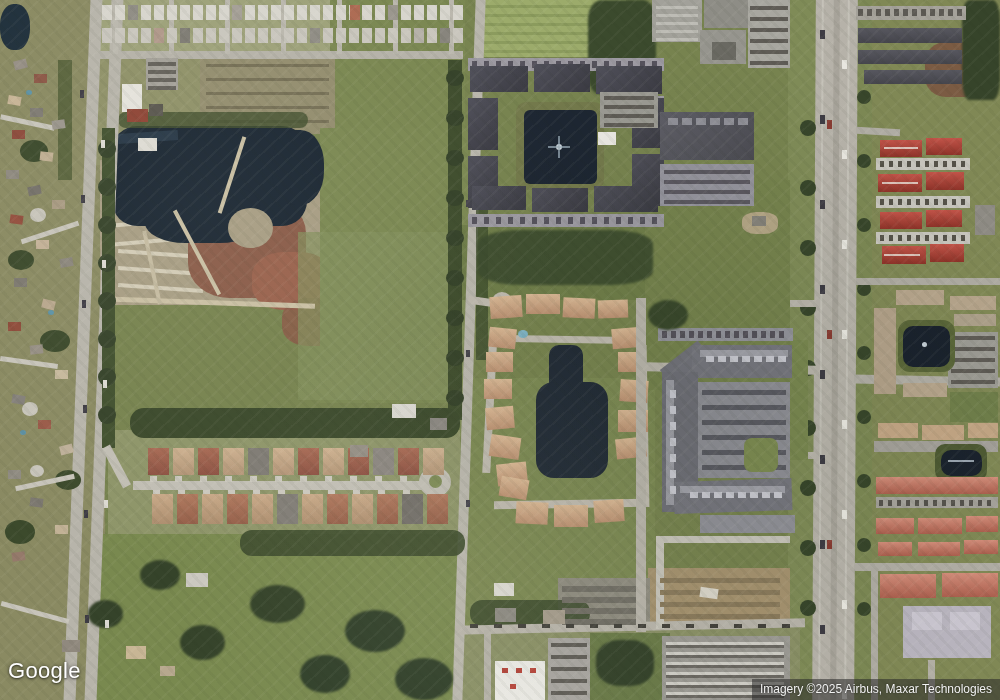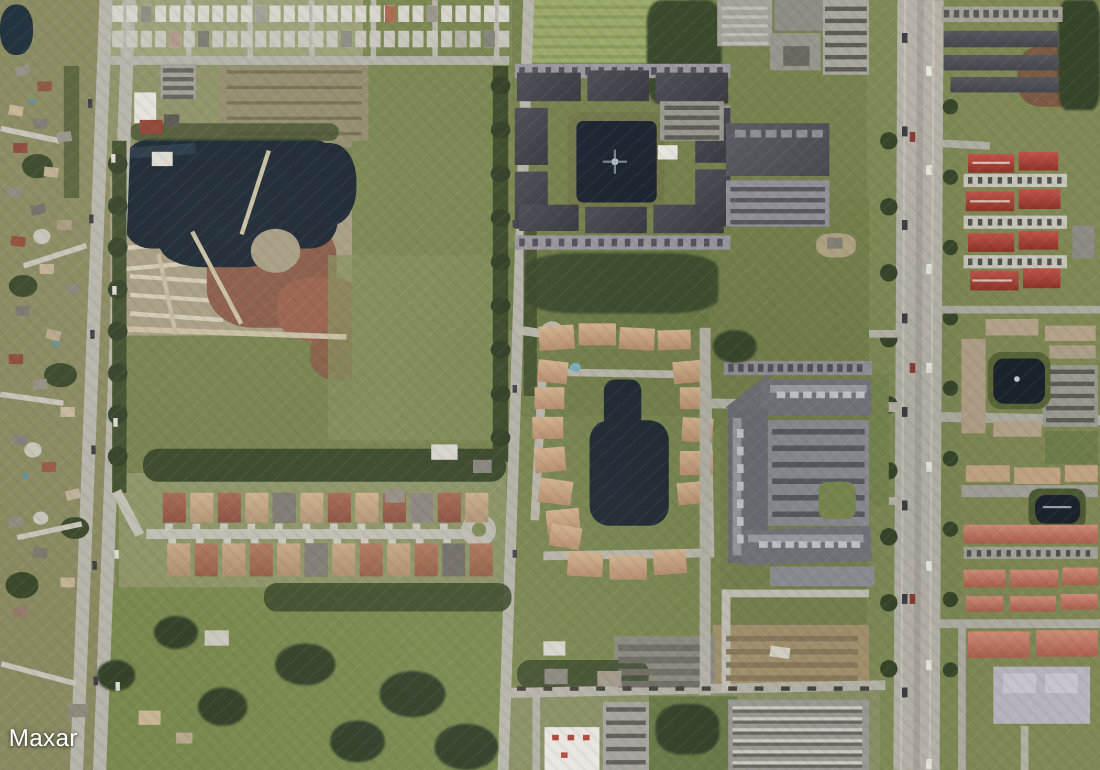--- a/index.html
+++ b/index.html
@@ -695,14 +695,15 @@
       <div class="shp" style="left: 85px; top: 615px; width: 4px; height: 8px; background: rgb(62, 60, 68); z-index: 321;"></div>
       <div class="shp" style="left: 101px; top: 140px; width: 4px; height: 8px; background: rgb(220, 218, 210); z-index: 322;"></div>
       <div class="shp" style="left: 102px; top: 260px; width: 4px; height: 8px; background: rgb(220, 218, 210); z-index: 322;"></div>
       <div class="shp" style="left: 103px; top: 380px; width: 4px; height: 8px; background: rgb(220, 218, 210); z-index: 322;"></div>
       <div class="shp" style="left: 104px; top: 500px; width: 4px; height: 8px; background: rgb(220, 218, 210); z-index: 322;"></div>
       <div class="shp" style="left: 105px; top: 620px; width: 4px; height: 8px; background: rgb(220, 218, 210); z-index: 322;"></div>
       <div class="shp" style="left: 466px; top: 200px; width: 4px; height: 7px; background: rgb(69, 67, 75); z-index: 323;"></div>
       <div class="shp" style="left: 466px; top: 350px; width: 4px; height: 7px; background: rgb(69, 67, 75); z-index: 323;"></div>
       <div class="shp" style="left: 466px; top: 500px; width: 4px; height: 7px; background: rgb(69, 67, 75); z-index: 323;"></div>
     </div>
-  <div id="google-logo">Maxar</div>
+  <div id="google-logo">Google</div>
+  <div id="attribution">Imagery ©2025 Airbus, Maxar Technologies</div>
 </div>
 
 </body></html>

